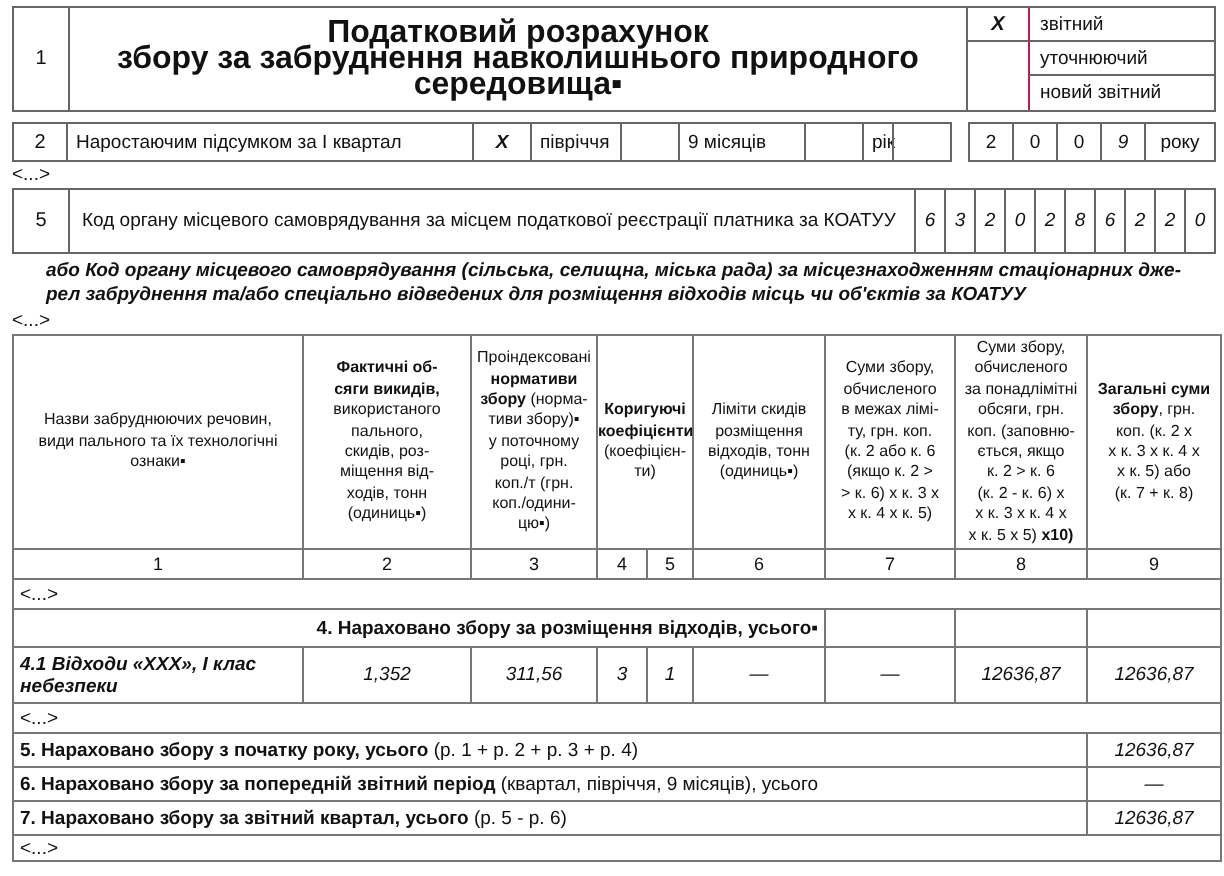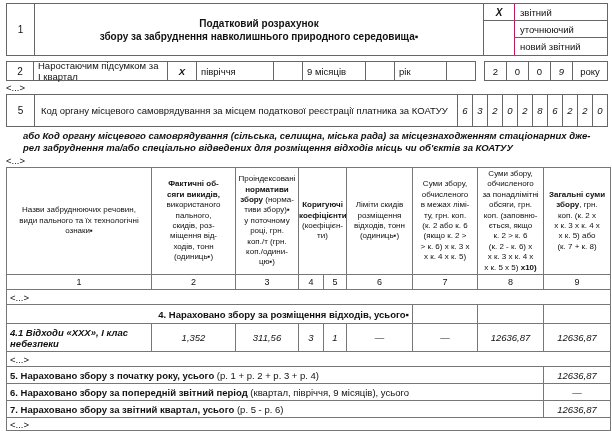--- a/index.html
+++ b/index.html
@@ -10,21 +10,21 @@
     color:#111; font-size:9.5px;
   }
   .page { width:612px; height:438px; padding:3px 4px 0 6px; background:#fff; }
   .pre { white-space:pre-line; }
   .b { font-weight:bold; }
   .i { font-style:italic; }
 
   
   .sec1 { display:flex; border:1px solid #666; height:53px; }
   .sec1 .numcell { width:28px; border-right:1px solid #666; display:flex; align-items:center; justify-content:center; font-size:10px; }
-  .sec1 .titlecell { flex:1; display:flex; flex-direction:column; align-items:center; justify-content:center; text-align:center; font-weight:bold; font-size:10px; line-height:13px; }
+  .sec1 .titlecell { flex:1; display:flex; flex-direction:column; align-items:center; justify-content:center; text-align:center; font-weight:bold; font-size:16px; line-height:13px; }
   .minitbl { width:124px; border-left:1px solid #666; display:flex; flex-direction:column; }
   .minitbl .mrow { flex:1; display:flex; }
   .minitbl .markcell { width:30px; display:flex; align-items:center; justify-content:center; font-weight:bold; font-style:italic; font-size:10px; }
   .minitbl .mrow:first-child .markcell { border-bottom:1px solid #666; }
   .minitbl .labelcell { flex:1; border-left:1px solid #be185d; display:flex; align-items:center; padding-left:5px; font-size:9.5px; }
   .minitbl .mrow:not(:last-child) .labelcell { border-bottom:1px solid #666; }
 
   
   .sec2 { display:flex; height:20px; margin-top:5px; }
   .grp { display:flex; }
@@ -88,25 +88,25 @@
         <div class="labelcell">новий звітний</div>
       </div>
     </div>
   </div>
 
   <div class="sec2">
     <div class="grp" style="flex:1">
       <div class="cell numcell2">2</div>
       <div class="cell lbl flex1">Наростаючим підсумком за І квартал</div>
       <div class="cell chk">X</div>
-      <div class="cell lbl" style="width:78px">півріччя</div>
+      <div class="cell lbl" style="width:46px">півріччя</div>
       <div class="cell chk"></div>
       <div class="cell lbl" style="width:64px">9 місяців</div>
       <div class="cell chk"></div>
-      <div class="cell lbl" style="width:53px">рік</div>
+      <div class="cell lbl" style="width:16px">рік</div>
       <div class="cell chk"></div>
     </div>
     <div class="gap"></div>
     <div class="grp">
       <div class="cell digit cc">2</div>
       <div class="cell digit cc">0</div>
       <div class="cell digit cc">0</div>
       <div class="cell digit cc i">9</div>
       <div class="cell yearword">року</div>
     </div>

